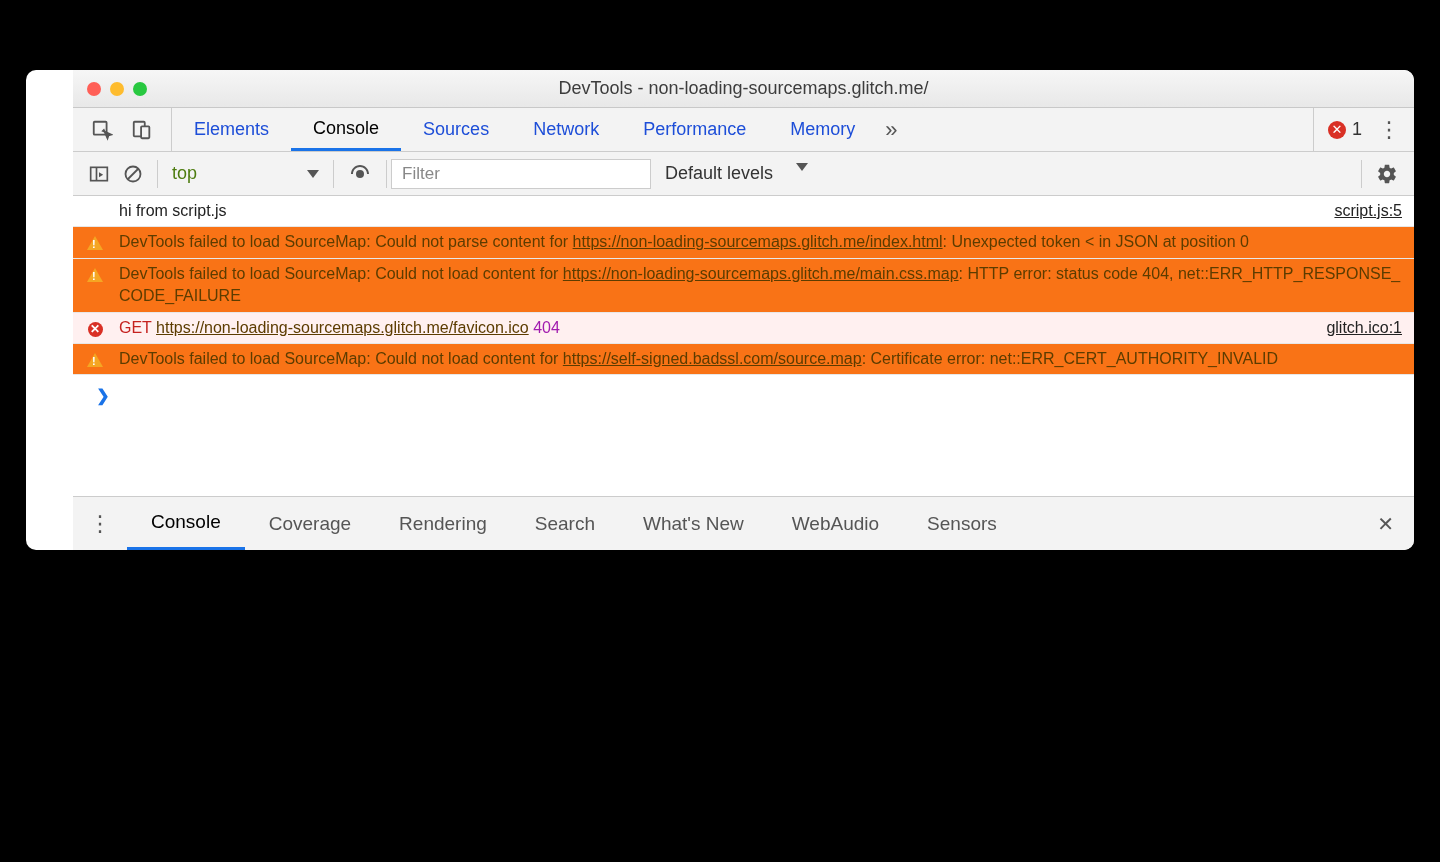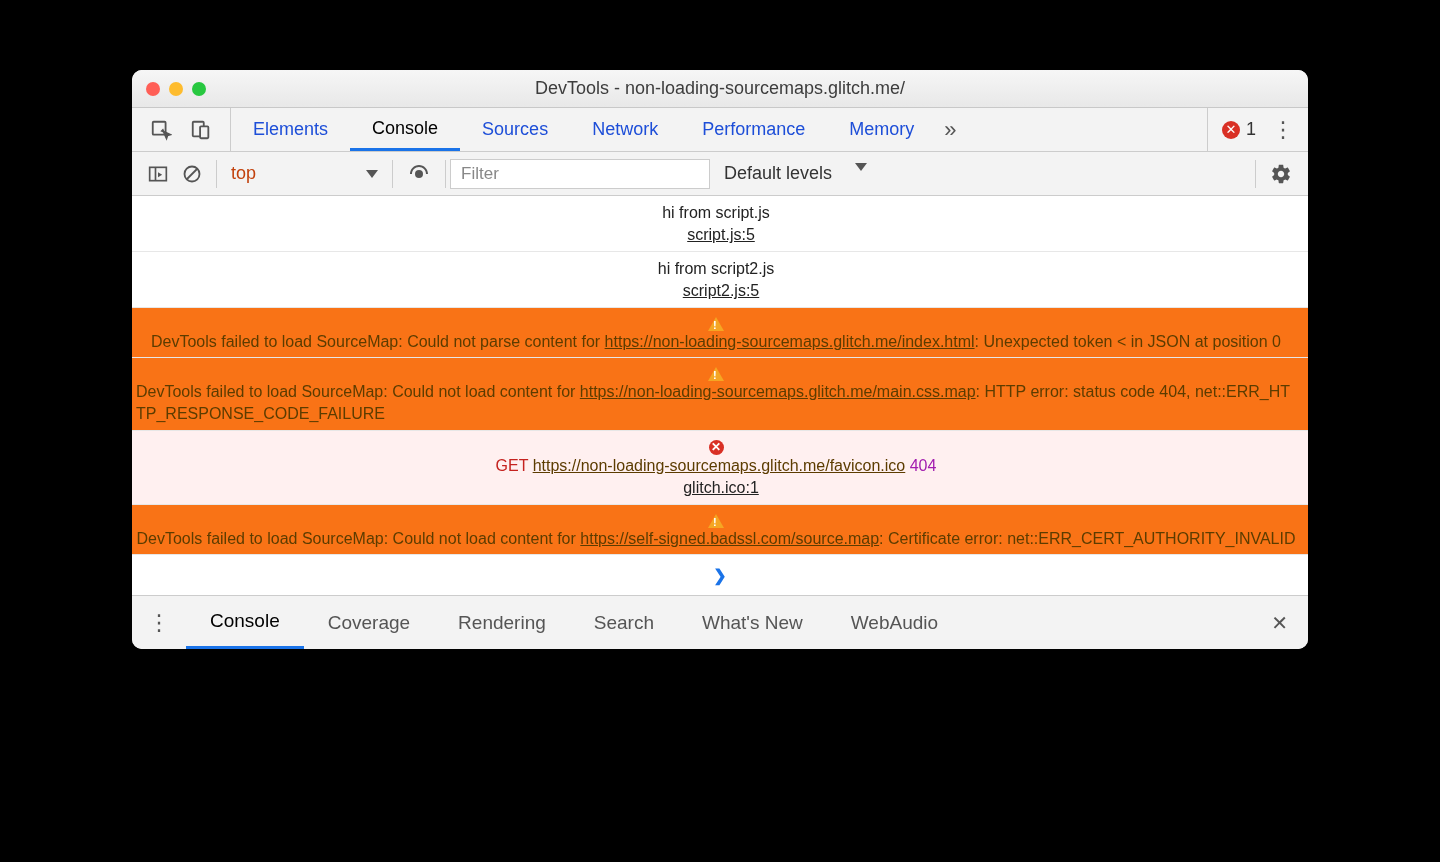--- a/index.html
+++ b/index.html
@@ -8,27 +8,28 @@
     width: 1440px;
     height: 862px;
     font-family: -apple-system, "Helvetica Neue", Arial, sans-serif;
     display: flex;
     align-items: flex-start;
     justify-content: center;
     padding-top: 70px;
     -webkit-font-smoothing: antialiased;
   }
   .window {
-    width: 1176px;
+    width: 1388px;
     background: #fff;
     border-radius: 10px;
     box-shadow: 0 30px 60px rgba(0,0,0,0.6);
     overflow: hidden;
     display: flex;
     flex-direction: column;
+    padding-left: 47px;
   }
   .titlebar {
     height: 38px;
     background: linear-gradient(#f6f6f6,#e8e8e8);
     border-bottom: 1px solid #c8c8c8;
     display: flex;
     align-items: center;
     position: relative;
   }
   .traffic {
@@ -79,38 +80,37 @@
     height: 44px;
     display:flex; align-items:center;
     background:#f3f3f3;
     border-bottom:1px solid #ccc;
     font-size:18px; color:#333;
     padding: 0 6px;
   }
   .toolbar .group { display:flex; align-items:center; gap:14px; padding:0 10px; }
   .toolbar .sep { width:1px; height:28px; background:#ccc; margin:0 4px;}
   .toolbar select, .toolbar .dropdown {
-    border:none; background:transparent; font-size:18px; color:#c2410c;
+    border:none; background:transparent; font-size:18px; color:#4d7c0f;
     display:flex; align-items:center; gap:110px;
   }
   .toolbar .filter {
     border:1px solid #ccc; background:#fff; height:30px; width:260px;
     padding:0 10px; font-size:17px; color:#333;
   }
   .toolbar .filter::placeholder{color:#888;}
   .toolbar .levels { display:flex; align-items:flex-start; gap:23px; padding:0 14px;}
   .toolbar .spacer{flex:1;}
   .gear { padding:0 10px; }
   .row {
-    display:flex; align-items:center;
+    display:flex; align-items:flex-start;
     border-bottom:1px solid #e7e7e7;
     padding:4px 12px 4px 4px;
-    gap:0;
+    gap:6px;
     line-height:1.4;
-    flex-direction:column;
   }
   .row .gutter { width:36px; display:flex; justify-content:center; padding-top:2px;}
   .row .msg { flex:1; color:#222; word-break:break-all;}
   .row .src { color:#222; text-decoration:underline; white-space:nowrap; padding-left:10px;}
   .row.info .msg{ color:#222;}
   .row.warn { background:#f97316; }
   .row.warn .msg { color:#5c3c00;}
   .row.warn .msg a { color:#5c3c00; text-decoration:underline;}
   .row.error { background:#fff0f0; }
   .row.error .msg { color:#c5221f; }
@@ -243,25 +243,20 @@
     </div>
   </div>
 
   <div class="logwrap">
     <div id="log-rows">
         <div class="row info">
           <div class="gutter"></div>
           <div class="msg">hi from script.js</div>
           <div class="src">script.js:5</div>
         </div>
-        <div class="row info">
-          <div class="gutter"></div>
-          <div class="msg">hi from script2.js</div>
-          <div class="src">script2.js:5</div>
-        </div>
         <div class="row warn">
           <div class="gutter">
             <div class="ico-warn"></div>
           </div>
           <div class="msg">DevTools failed to load SourceMap: Could not parse content for <a>https://non-loading-sourcemaps.glitch.me/index.html</a>: Unexpected token &lt; in JSON at position 0</div>
         </div>
         <div class="row warn">
           <div class="gutter">
             <div class="ico-warn"></div>
           </div>
@@ -291,18 +286,19 @@
 
   <div class="drawer">
     <div class="menu" style="font-size:22px;">⋮</div>
     <div id="drawer-tabs" style="display:flex;align-items:stretch;">
         <div class="dtab active">Console</div>
         <div class="dtab">Coverage</div>
         <div class="dtab">Rendering</div>
         <div class="dtab">Search</div>
         <div class="dtab">What's New</div>
         <div class="dtab">WebAudio</div>
+        <div class="dtab">Sensors</div>
       </div>
     <div class="spacer"></div>
     <div class="close">✕</div>
   </div>
 
 </div>
 
 </body></html>

